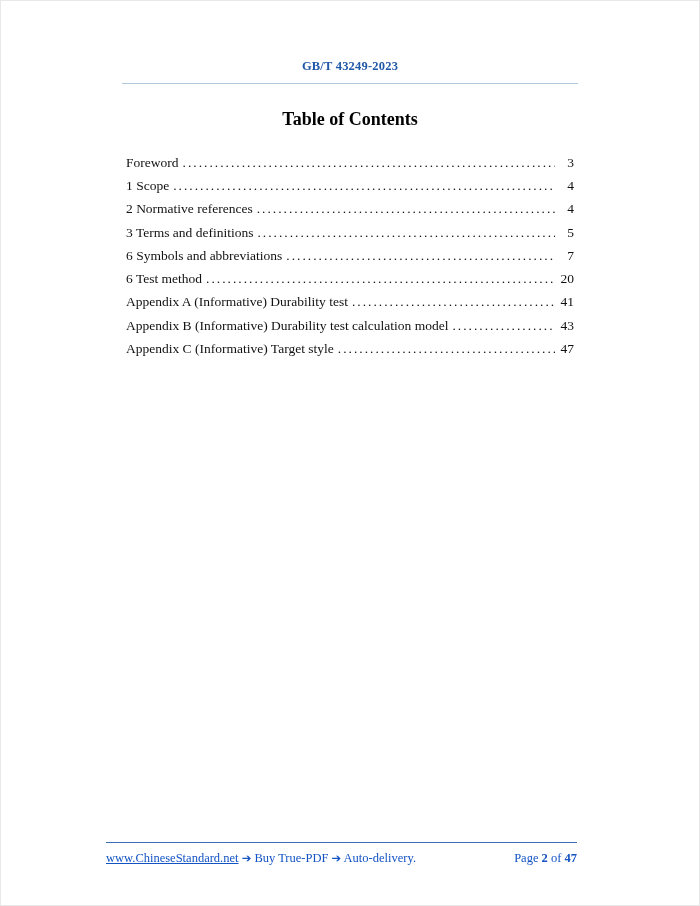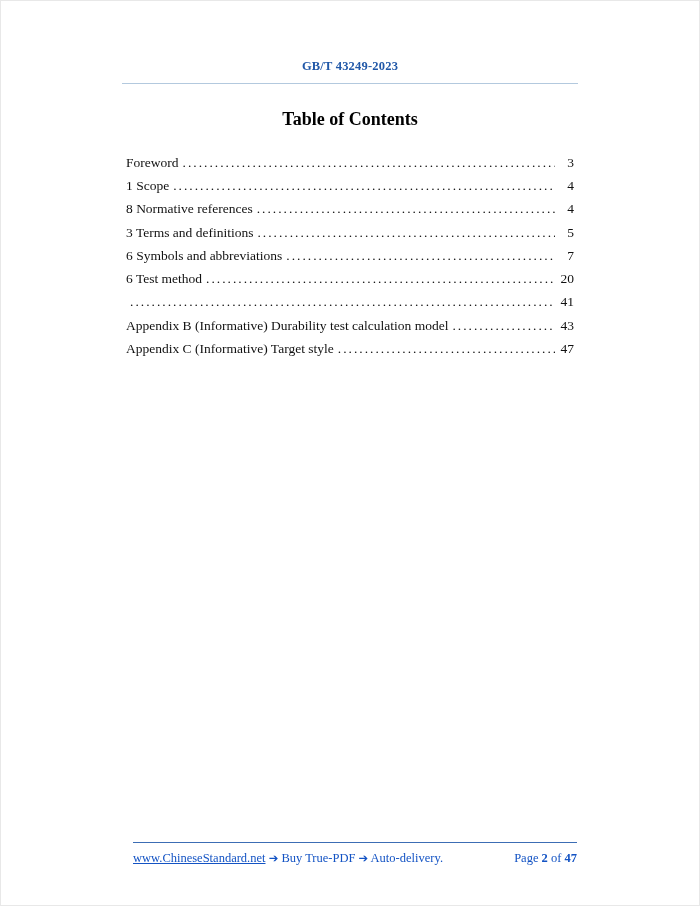--- a/index.html
+++ b/index.html
@@ -70,21 +70,21 @@
   }
 
   .toc-page {
     white-space: nowrap;
     text-align: right;
     min-width: 16px;
   }
 
   .footer {
     position: absolute;
-    left: 132px;
+    left: 105px;
     right: 122px;
     top: 841px;
     border-top: 1px solid #3c6db4;
     padding-top: 8px;
     display: flex;
     justify-content: space-between;
     align-items: baseline;
     font-size: 12.5px;
     color: #1353c4;
   }
@@ -112,21 +112,21 @@
       <span class="toc-page">3</span>
     </div>
 
     <div class="toc-row">
       <span class="toc-title">1 Scope</span>
       <span class="leader"></span>
       <span class="toc-page">4</span>
     </div>
 
     <div class="toc-row">
-      <span class="toc-title">8 Normative references</span>
+      <span class="toc-title">2 Normative references</span>
       <span class="leader"></span>
       <span class="toc-page">4</span>
     </div>
 
     <div class="toc-row">
       <span class="toc-title">3 Terms and definitions</span>
       <span class="leader"></span>
       <span class="toc-page">5</span>
     </div>
 
@@ -138,20 +138,21 @@
 
 
     <div class="toc-row">
       <span class="toc-title">6 Test method</span>
       <span class="leader"></span>
       <span class="toc-page">20</span>
     </div>
 
 
     <div class="toc-row">
+      <span class="toc-title">Appendix A (Informative) Durability test</span>
       <span class="leader"></span>
       <span class="toc-page">41</span>
     </div>
 
     <div class="toc-row">
       <span class="toc-title">Appendix B (Informative) Durability test calculation model</span>
       <span class="leader"></span>
       <span class="toc-page">43</span>
     </div>
 

